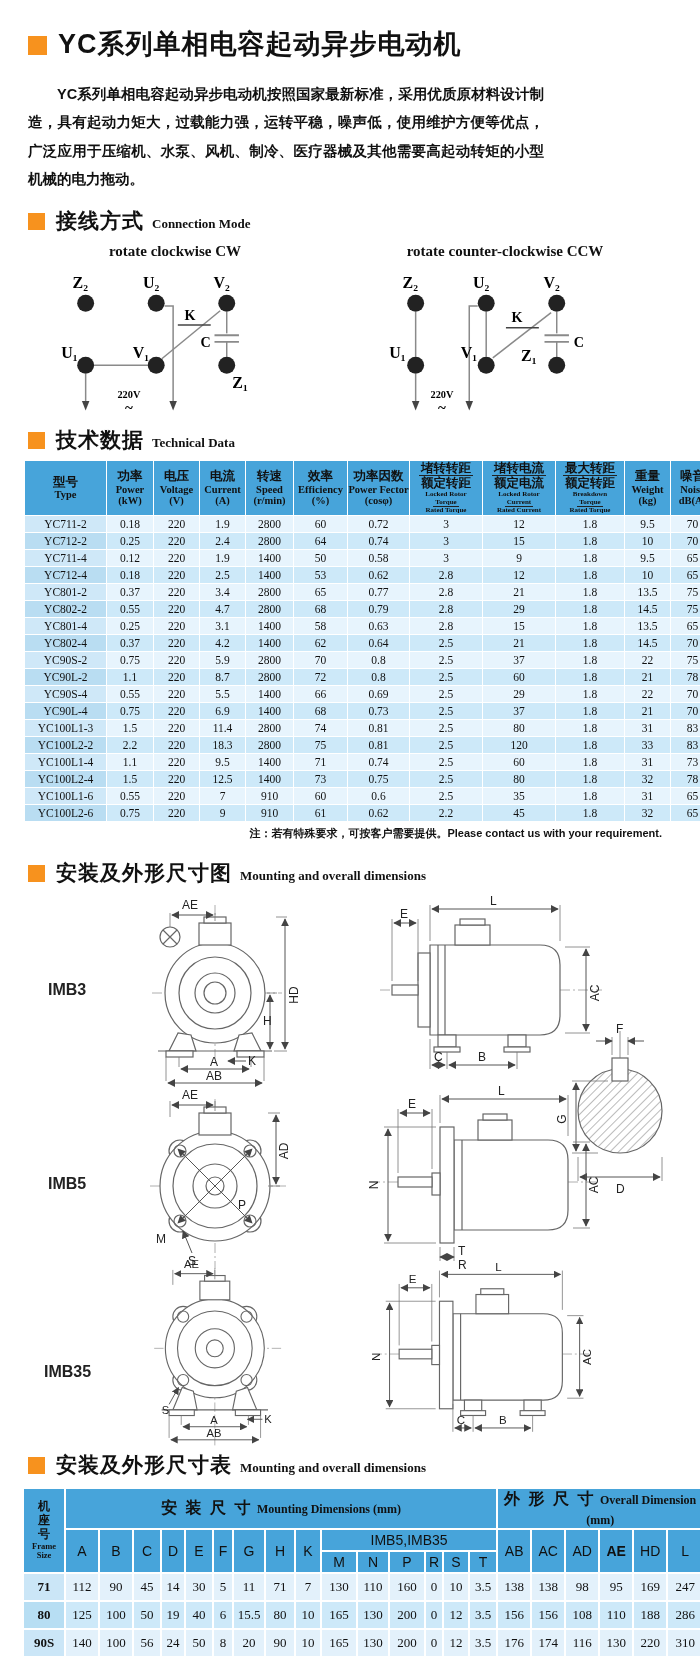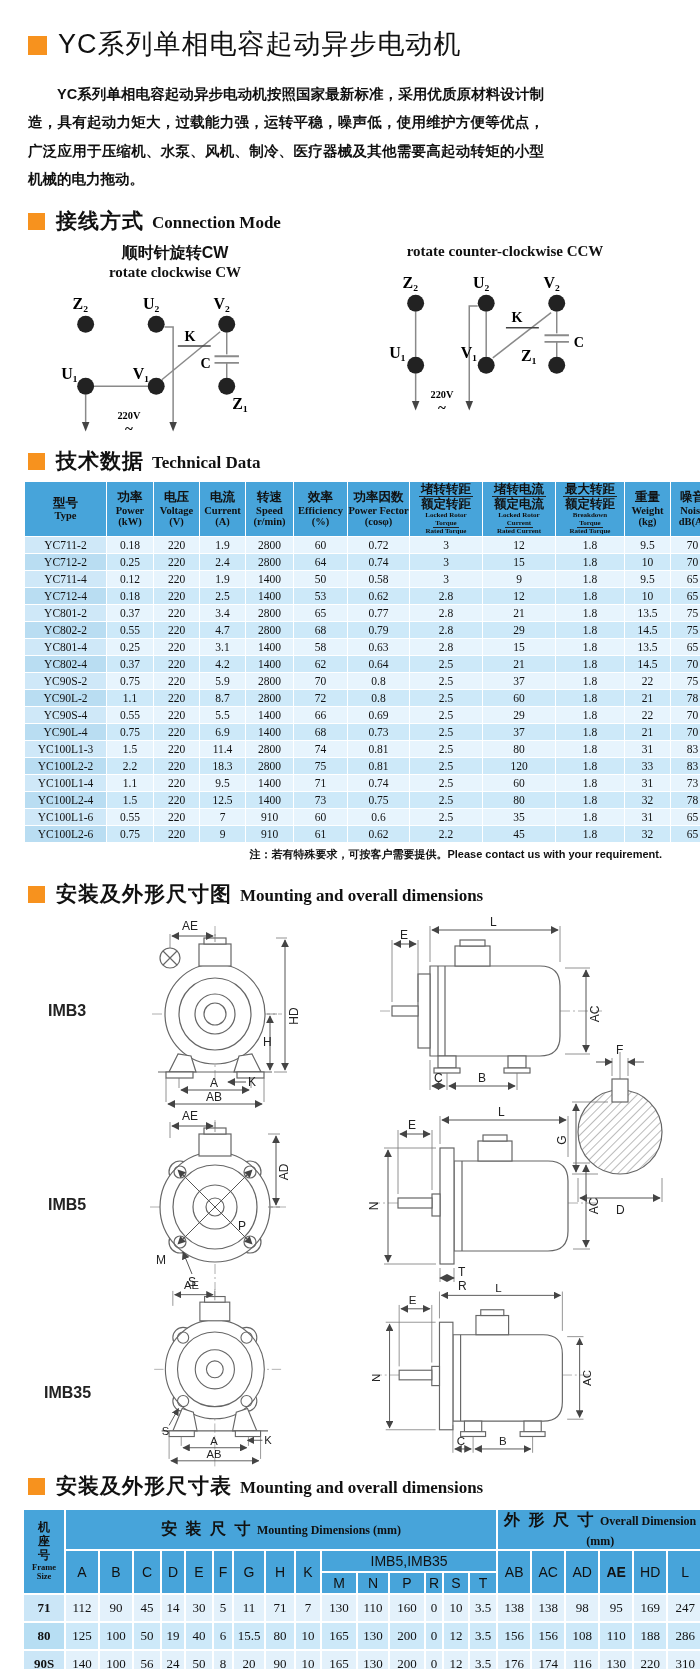--- a/index.html
+++ b/index.html
@@ -4,26 +4,26 @@
 <style>
   html,body{margin:0;padding:0;}
   body{
     width:700px;height:1669px;background:#ffffff;overflow:hidden;position:relative;
     font-family:"Liberation Sans","DejaVu Sans",sans-serif;color:#111;
   }
   
   .sq{display:inline-block;width:19px;height:19px;background:#F7921E;vertical-align:-2px;margin-right:11px;}
   .sq.small{width:17px;height:17px;}
   .main-title{padding:26px 0 0 28px;}
-  .main-title .cn{font-size:27px;font-weight:normal;letter-spacing:1px;}
+  .main-title .cn{font-size:27px;font-weight:bold;letter-spacing:1px;}
   .main-title .en{font-family:"Liberation Serif","DejaVu Serif",serif;font-weight:bold;font-size:17px;margin:3px 0 0 60px;}
   .intro{width:516px;margin:18px 0 0 28px;font-size:14.5px;font-weight:bold;line-height:1.95;text-indent:2em;text-align:justify;}
   .sec-head{margin:0 0 0 28px;white-space:nowrap;}
   .sec-head .cn{font-size:21px;font-weight:bold;letter-spacing:1px;}
-  .sec-head .en{font-family:"Liberation Serif","DejaVu Serif",serif;font-weight:bold;font-size:17px;margin-left:8px;text-align:right;}
+  .sec-head .en{font-family:"Liberation Serif","DejaVu Serif",serif;font-weight:bold;font-size:13px;margin-left:8px;text-align:right;}
   
   .conn-wrap{display:flex;margin:8px 0 0 10px;}
   .conn-block{width:330px;text-align:center;}
   .conn-block .t-cn{font-size:16px;font-weight:bold;}
   .conn-block .t-en{font-family:"Liberation Serif","DejaVu Serif",serif;font-weight:bold;font-size:15px;}
   .wire-svg text{font-family:"Liberation Serif","DejaVu Serif",serif;font-weight:bold;}
   .wire{stroke:#8a8a8a;stroke-width:1.6;fill:none;}
   .plate{stroke:#8a8a8a;stroke-width:2;fill:none;}
   
   table{border-collapse:collapse;table-layout:fixed;}
@@ -88,21 +88,20 @@
 
 <p class="intro">YC系列单相电容起动异步电动机按照国家最新标准，采用优质原材料设计制造，具有起动力矩大，过载能力强，运转平稳，噪声低，使用维护方便等优点，广泛应用于压缩机、水泵、风机、制冷、医疗器械及其他需要高起动转矩的小型机械的电力拖动。</p>
 
 <div class="sec-head" style="margin-top:14px">
   <span class="sq small"></span><span class="cn">接线方式</span><span class="en">Connection Mode</span>
 </div>
 
 <div class="conn-wrap">
 
   <div class="conn-block">
-    <div class="t-cn">顺时针旋转CW</div>
     <div class="t-en">rotate clockwise CW</div>
     <svg class="wire-svg" width="300" height="158" viewBox="0 0 310 168">
       <path class="wire" d="M69,112 H126"></path>
       <path class="wire" d="M60,121 V150"></path>
       <path class="wire" d="M144,49 L153,49 L153,150"></path>
       <path class="wire" d="M141,105 L203,54"></path>
       <path d="M158,69 H193" stroke="#444" stroke-width="1.6"></path>
       <path class="wire" d="M210,55 V78"></path>
       <path class="plate" d="M197,80 H223 M197,87 H223"></path>
       <path class="wire" d="M210,87 V103"></path>

